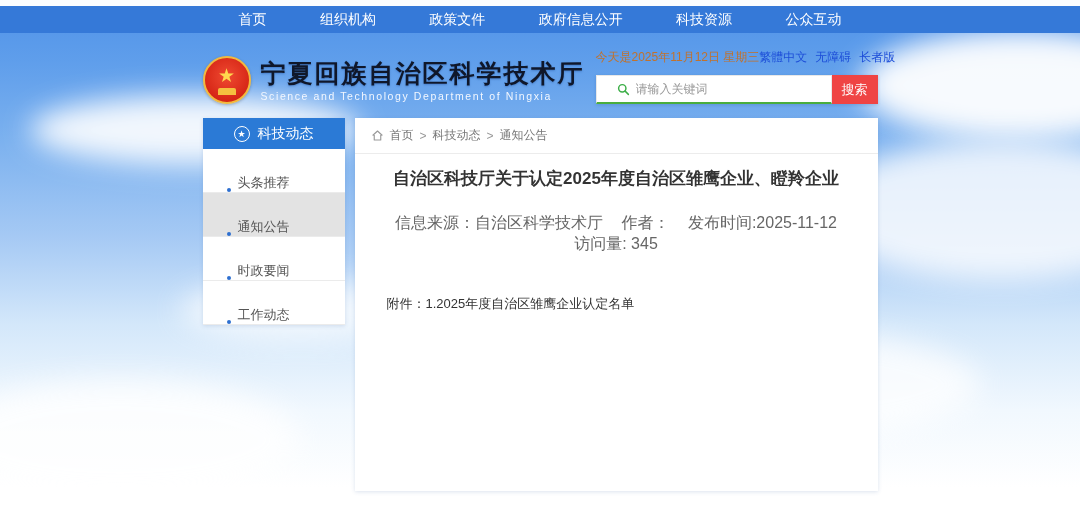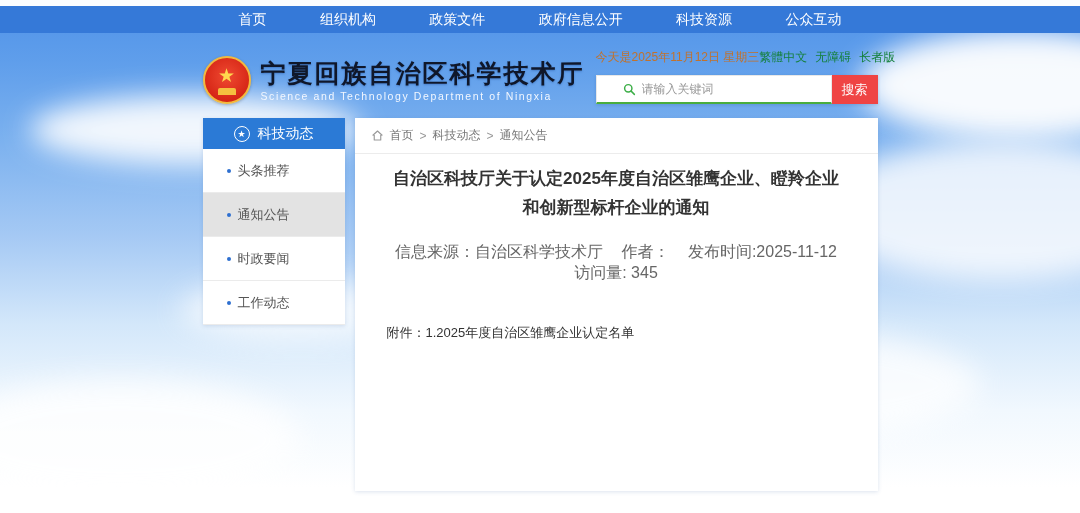--- a/index.html
+++ b/index.html
@@ -32,34 +32,34 @@
     border:2px solid #f2b93e; position:relative; box-shadow:0 1px 3px rgba(0,0,0,.25); }
   .emblem .star { position:absolute; left:50%; top:42%; transform:translate(-50%,-55%); color:#ffd84d; font-size:19px; line-height:1; }
   .emblem .gate { position:absolute; left:50%; bottom:7px; transform:translateX(-50%); width:18px; height:7px; background:#f5c03f; border-radius:2px 2px 0 0; }
   .brand-text .cn { color:#0f172a; font-size:25px; font-weight:bold; letter-spacing:2px; text-shadow:0 1px 2px rgba(30,80,160,.45); white-space:nowrap; }
   .brand-text .en { color:#f2f7ff; font-size:10.5px; letter-spacing:1.6px; white-space:nowrap; }
 
   .header-right { width:282px; display:flex; flex-direction:column; }
   .meta-row { display:flex; justify-content:space-between; align-items:center; font-size:12px; margin-top:2px; }
   .date-text { color:#c1722c; white-space:nowrap; }
   .quick-links { display:flex; gap:8px; }
-  .quick-links a { color:#15803d; text-decoration:none; cursor:pointer; white-space:nowrap; }
+  .quick-links a { color:#1d4ed8; text-decoration:none; cursor:pointer; white-space:nowrap; }
   .search-row { display:flex; margin-top:9px; height:29px; box-shadow:0 1px 3px rgba(40,90,160,.25); }
-  .search-box { flex:1; display:flex; align-items:center; background:#fff; border:1px solid #e8e8e8; border-bottom:2px solid #4aad3e; padding:0 26px; gap:6px; }
+  .search-box { flex:1; display:flex; align-items:center; background:#fff; border:1px solid #e8e8e8; border-bottom:2px solid #4aad3e; padding:0 20px; gap:6px; }
   .search-box input { border:none; outline:none; flex:1; font-size:12px; color:#333; font-family:inherit; }
   .search-box input::placeholder { color:#999; }
   .search-btn { width:46px; background:#ef4444; color:#fff; border:none; font-size:13px; cursor:pointer; font-family:inherit; }
 
   
   .content { position:relative; z-index:2; width:675px; margin:14px auto 0 auto; display:flex; gap:10px; align-items:flex-start; }
 
   .sidebar { width:142px; background:#fff; box-shadow:0 1px 4px rgba(60,100,160,.18); }
   .sidebar-head { height:31px; background:#2b7ad6; color:#fff; display:flex; align-items:center; justify-content:center; gap:8px; font-size:14px; cursor:pointer; }
   .circle-star { width:16px; height:16px; border:1.5px solid #fff; border-radius:50%; display:flex; align-items:center; justify-content:center; font-size:9px; color:#fff; }
-  .side-item { position:relative; height:44px; display:flex; align-items:center; padding-left:24px; font-size:13px; color:#555; border-bottom:1px solid #ebebeb; cursor:pointer; background:#fff; }
+  .side-item { position:relative; height:44px; display:flex; align-items:flex-end; padding-left:24px; font-size:13px; color:#555; border-bottom:1px solid #ebebeb; cursor:pointer; background:#fff; }
   .side-item .dot { width:4px; height:4px; border-radius:50%; background:#2e6fd0; margin-right:7px; flex:0 0 auto; }
   .side-item.active { background:#e3e3e3; }
 
   .main { width:523px; background:#fff; min-height:373px; box-shadow:0 1px 4px rgba(60,100,160,.18); padding-bottom:30px; }
   .breadcrumb { height:36px; display:flex; align-items:center; gap:6px; padding:0 16px; font-size:12px; color:#777; border-bottom:1px solid #ececec; }
   .breadcrumb a { color:#777; text-decoration:none; cursor:pointer; }
   .crumb-sep { color:#999; }
   .home-ico { width:13px; height:13px; display:inline-block; }
 
   .article { padding:0 22px; }
@@ -165,21 +165,20 @@
         <a>首页</a>
         <span class="crumb-sep">&gt;</span>
         <a>科技动态</a>
         <span class="crumb-sep">&gt;</span>
         <a>通知公告</a>
       </div>
 
       <article class="article">
         <h1 class="art-title">
           <div>自治区科技厅关于认定2025年度自治区雏鹰企业、瞪羚企业</div>
-          <div>和创新型标杆企业的通知</div>
         </h1>
 
         <div class="art-meta">
           <span>信息来源：自治区科学技术厅</span>
           <span>作者：</span>
           <span>发布时间:2025-11-12</span>
           <span>访问量: 345</span>
         </div>
 
 

